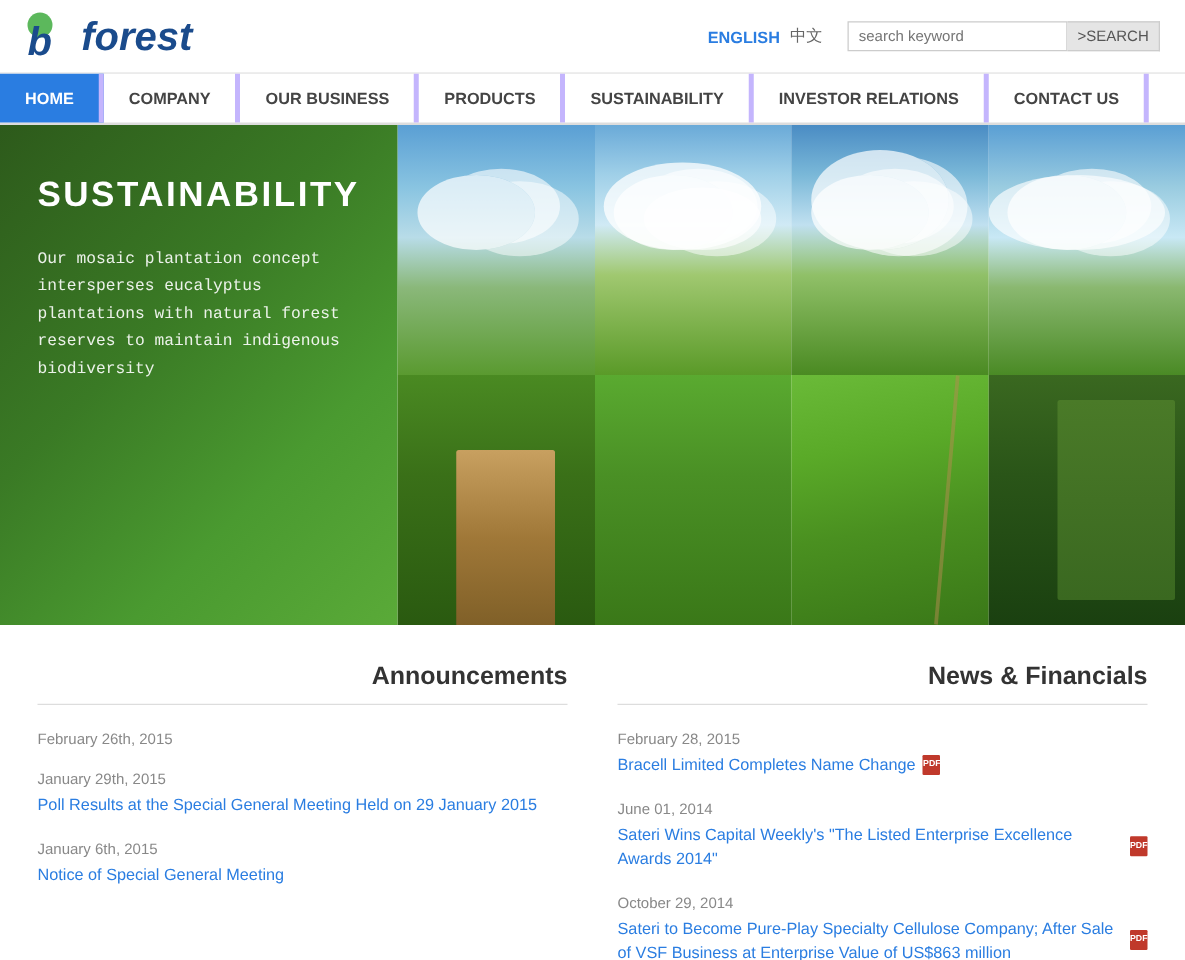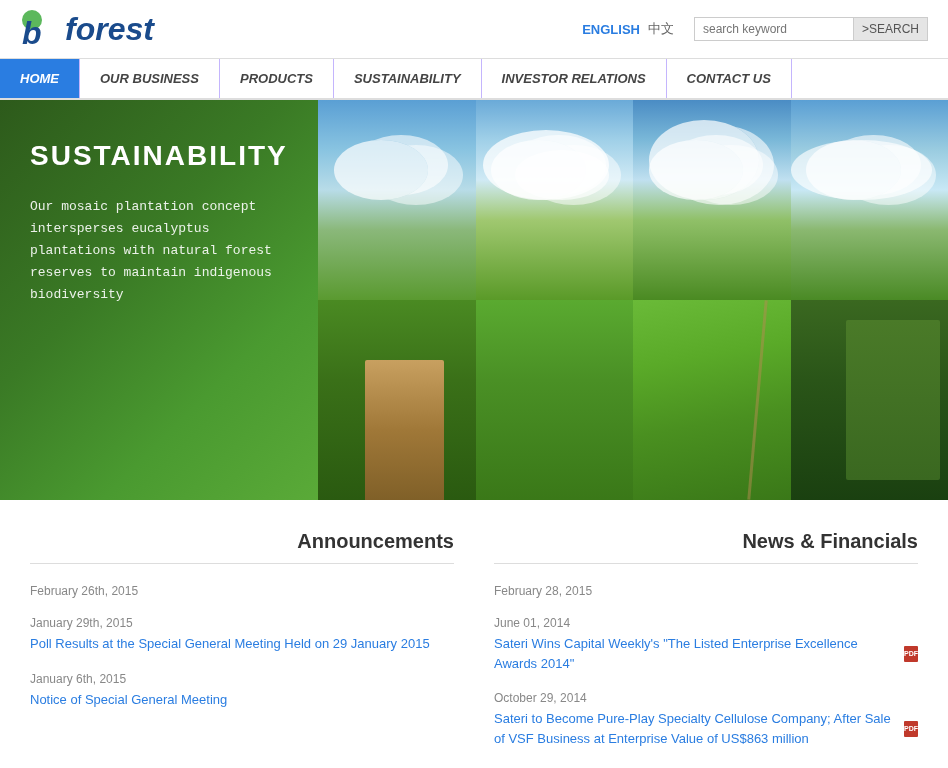--- a/index.html
+++ b/index.html
@@ -17,21 +17,21 @@
     .header-right { display: flex; align-items: center; gap: 20px; }
     .lang-area { display: flex; align-items: center; gap: 8px; }
     .lang-en { color: #2a7de1; font-size: 13px; font-weight: bold; text-align: center; }
     .lang-cn { color: #666; font-size: 13px; }
     .search-area { display: flex; align-items: center; }
     .search-input {
       border: 1px solid #ccc;
       padding: 4px 8px;
       font-size: 12px;
       color: #999;
-      width: 160px;
+      width: 176px;
       outline: none;
     }
     .search-btn {
       background: #e5e5e5;
       border: 1px solid #ccc;
       border-left: none;
       padding: 4px 8px;
       font-size: 12px;
       color: #555;
       cursor: pointer;
@@ -44,22 +44,21 @@
       border-bottom: 2px solid #ddd;
     }
     .nav-item {
       padding: 12px 20px;
       font-size: 13px;
       font-weight: bold;
       color: #444;
       cursor: pointer;
       text-transform: uppercase;
       white-space: nowrap;
-      border-right: 1px solid #c4b5fd;
-      font-style: italic;
+      border-right: 4px solid #c4b5fd;
     }
     .nav-item.active { background: #2a7de1; color: #fff; }
 
     
     .hero {
       position: relative;
       width: 100%;
       height: 400px;
       overflow: hidden;
       display: flex;
@@ -194,20 +193,21 @@
     </div>
     <div class="search-area">
       <input class="search-input" type="text" placeholder="search keyword" style="">
       <button class="search-btn">&gt;SEARCH</button>
     </div>
   </div>
 </div>
 
 <nav class="nav">
   <div class="nav-item active">HOME</div>
+  <div class="nav-item">COMPANY</div>
   <div class="nav-item">OUR BUSINESS</div>
   <div class="nav-item">PRODUCTS</div>
   <div class="nav-item">SUSTAINABILITY</div>
   <div class="nav-item">INVESTOR RELATIONS</div>
   <div class="nav-item">CONTACT US</div>
 </nav>
 
 <div class="hero">
   <div class="hero-left">
     <div class="hero-title">SUSTAINABILITY</div>
@@ -259,20 +259,24 @@
       <div class="item-date">January 6th, 2015</div>
       <div class="item-title">Notice of Special General Meeting</div>
     </div>
   </div>
 
   <div class="news-financials">
     <div class="section-title">News &amp; Financials</div>
 
     <div class="news-item">
       <div class="item-date">February 28, 2015</div>
+      <div class="news-title-row">
+        <span class="news-title">Bracell Limited Completes Name Change</span>
+        <span class="pdf-icon">PDF</span>
+      </div>
     </div>
 
     <div class="news-item">
       <div class="item-date">June 01, 2014</div>
       <div class="news-title-row">
         <span class="news-title">Sateri Wins Capital Weekly's "The Listed Enterprise Excellence Awards 2014"</span>
         <span class="pdf-icon">PDF</span>
       </div>
     </div>
 

